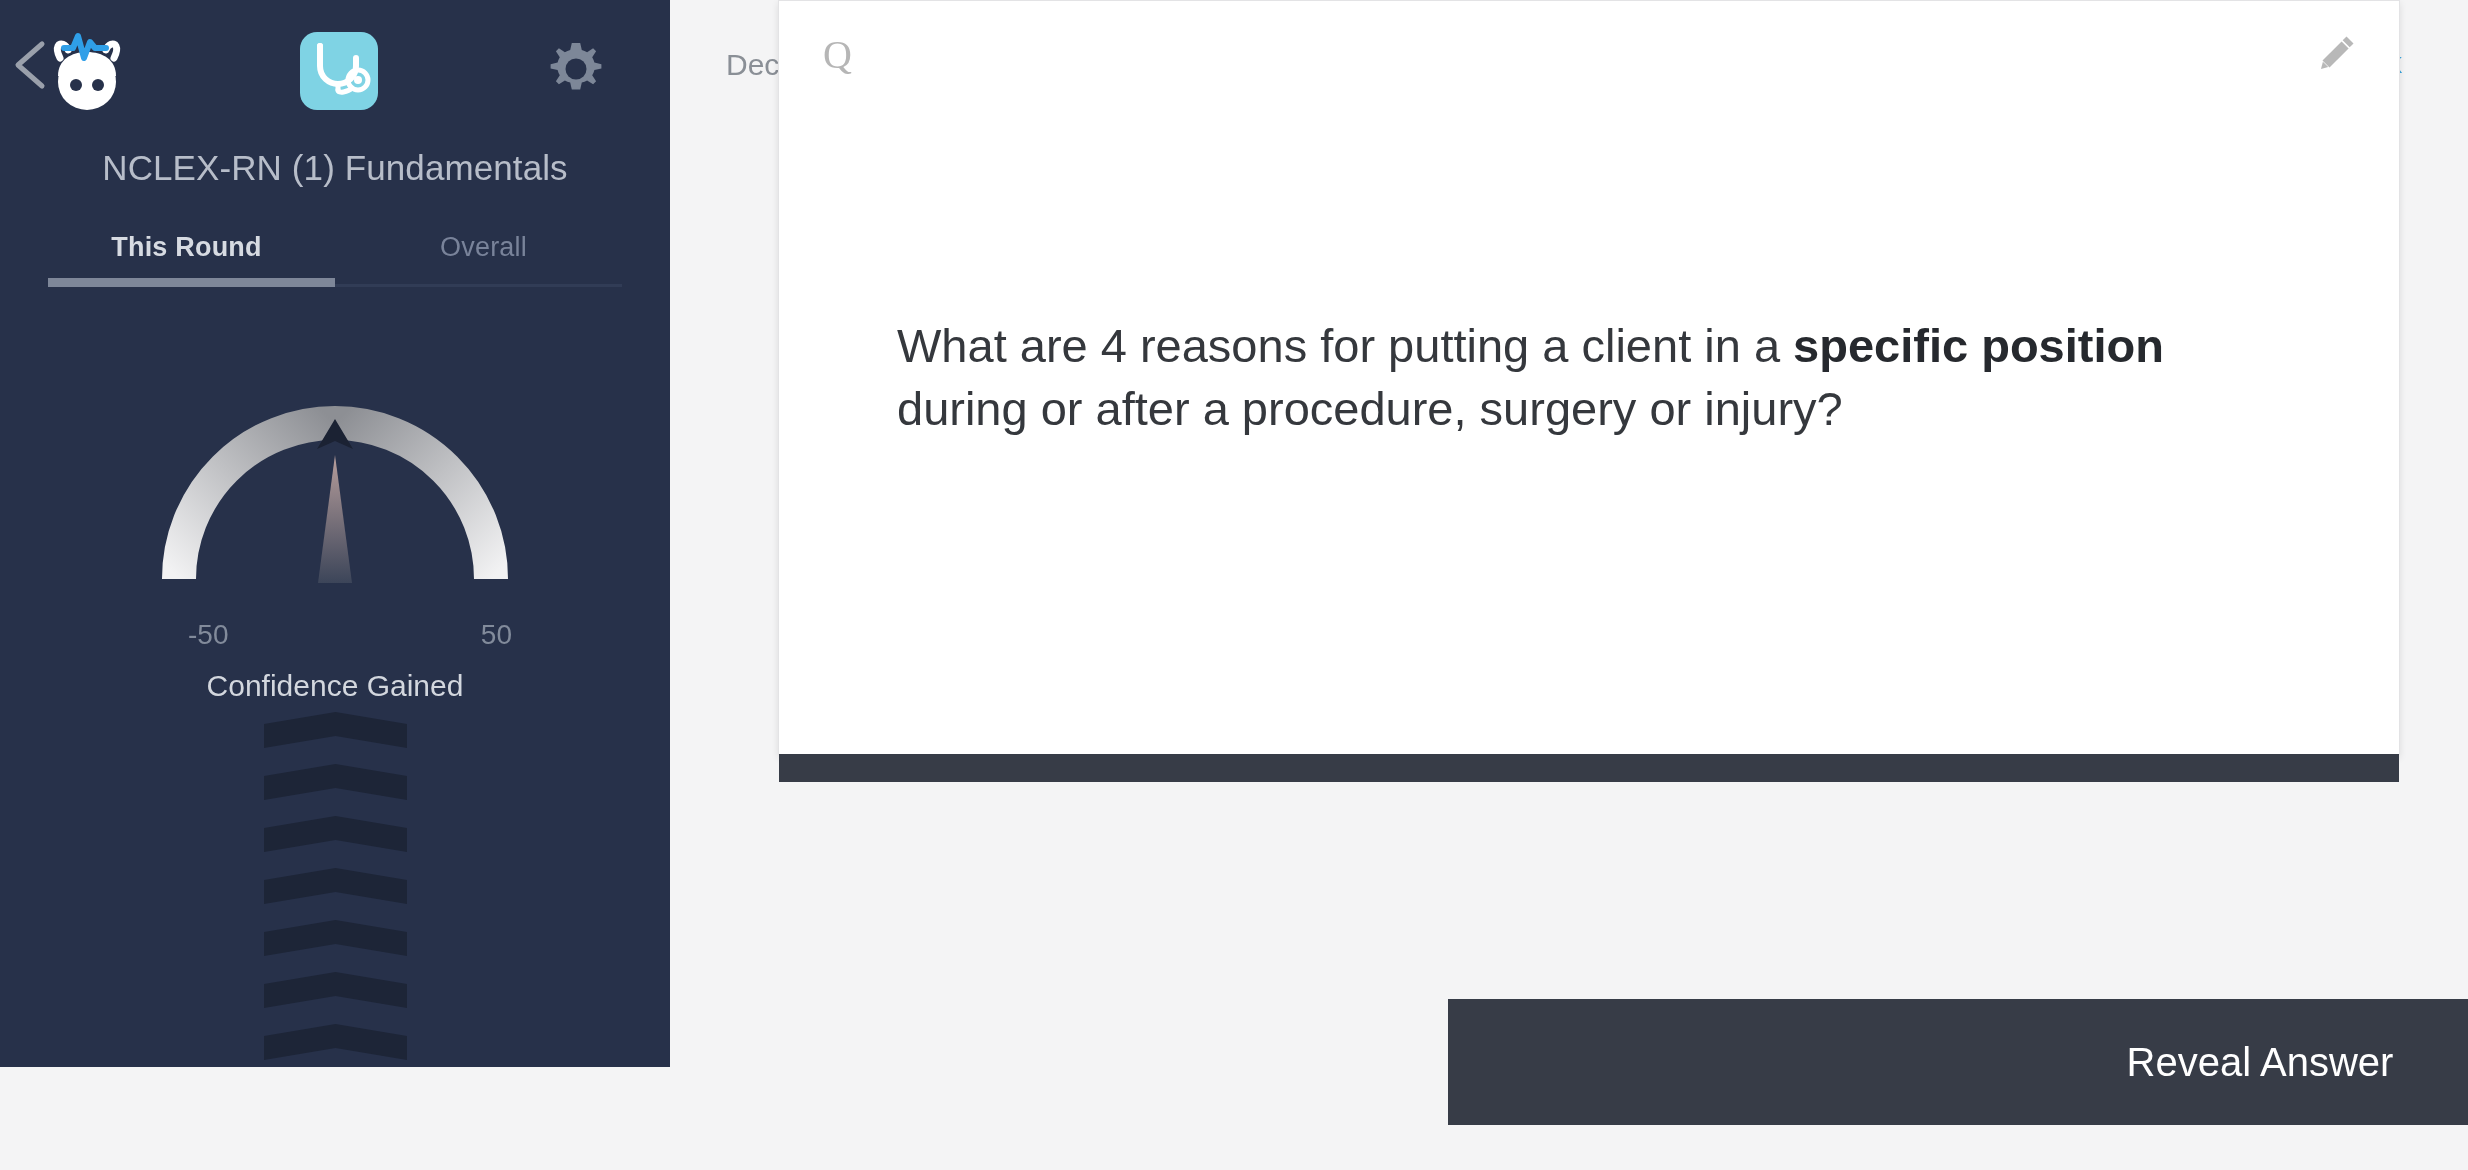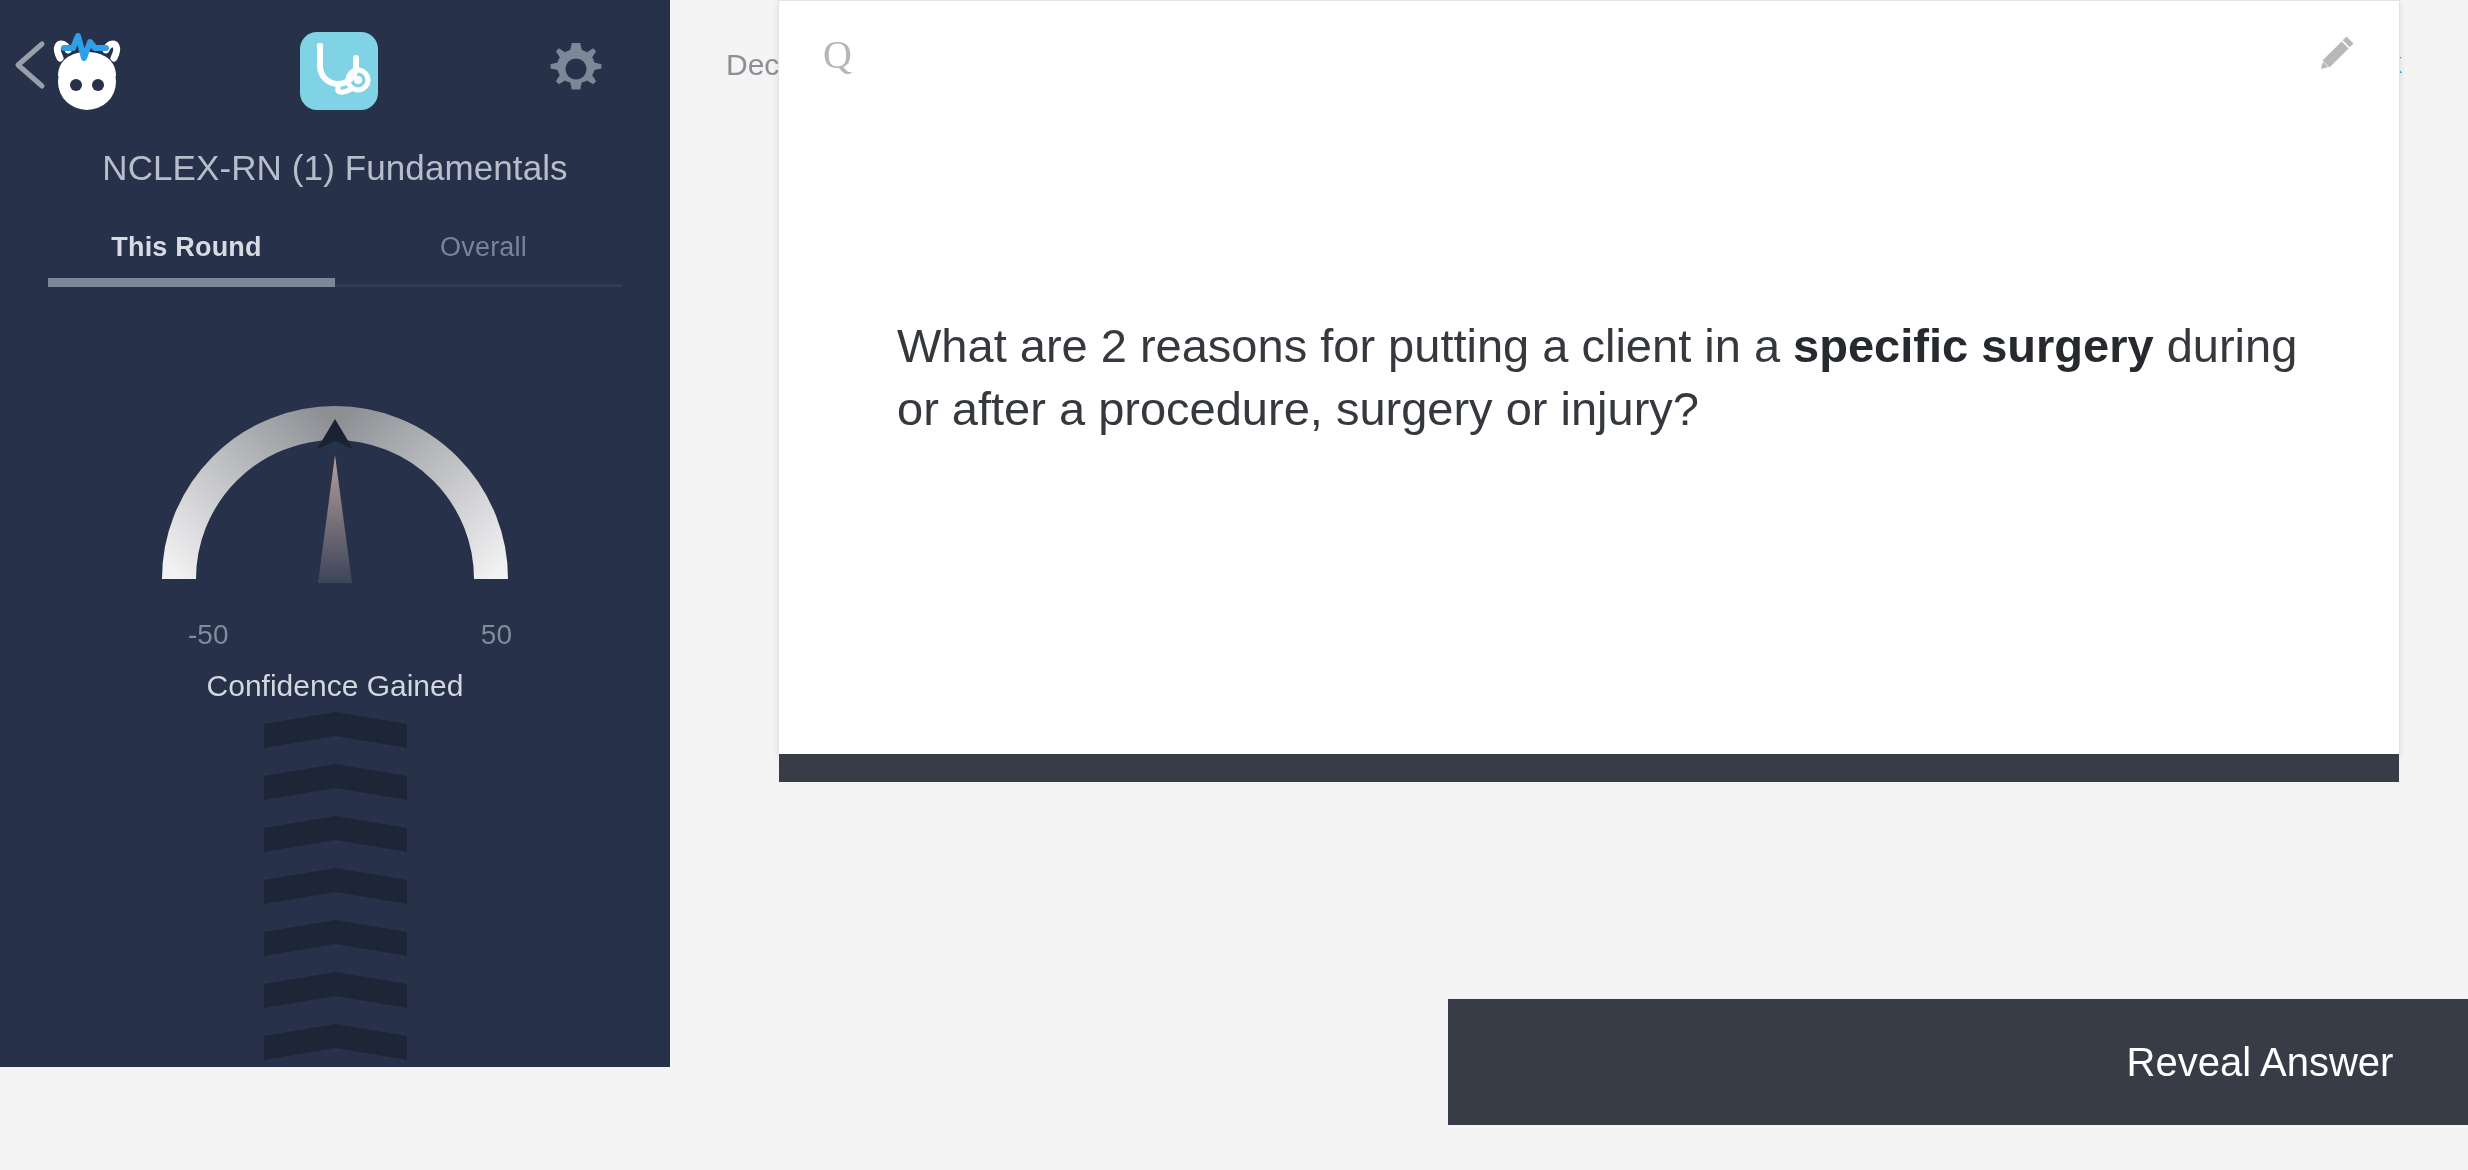--- a/index.html
+++ b/index.html
@@ -352,21 +352,21 @@
       <div class="pencil-btn">
         <svg width="46" height="46" viewBox="0 0 46 46">
           <path fill="#b8b8b8" d="M33.5 5.5 l7 7 -3.8 3.8 -7-7 z"></path>
           <path fill="#b8b8b8" d="M28.6 10.4 l7 7 -19.1 19.1 -7-7 z"></path>
           <path fill="#b8b8b8" d="M8.0 38.0 l1.9-7.2 5.3 5.3 z"></path>
         </svg>
       </div>
 
       <div class="card-body">
         <div class="question">
-          <span>What are 2 reasons for putting a client in a </span><b>specific surgery</b><span> during or after a procedure, surgery or injury?</span>
+          <span>What are 4 reasons for putting a client in a </span><b>specific position</b><span> during or after a procedure, surgery or injury?</span>
         </div>
       </div>
 
       <div class="card-foot"></div>
     </div>
 
     <div class="reveal-btn">Reveal Answer</div>
   </main>
 </div>
 

